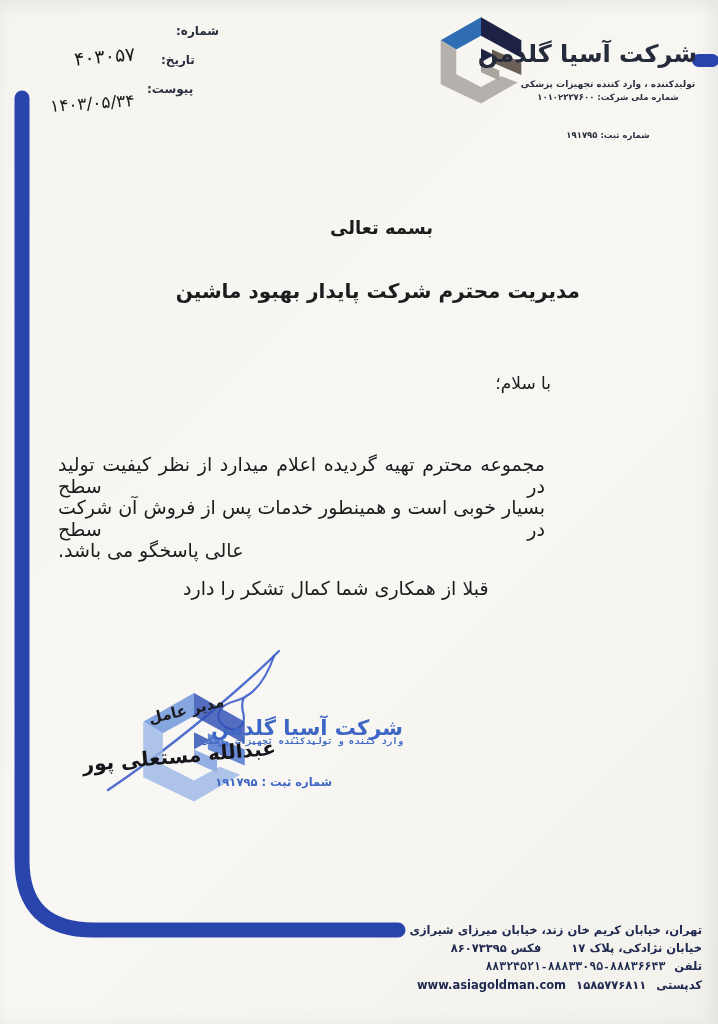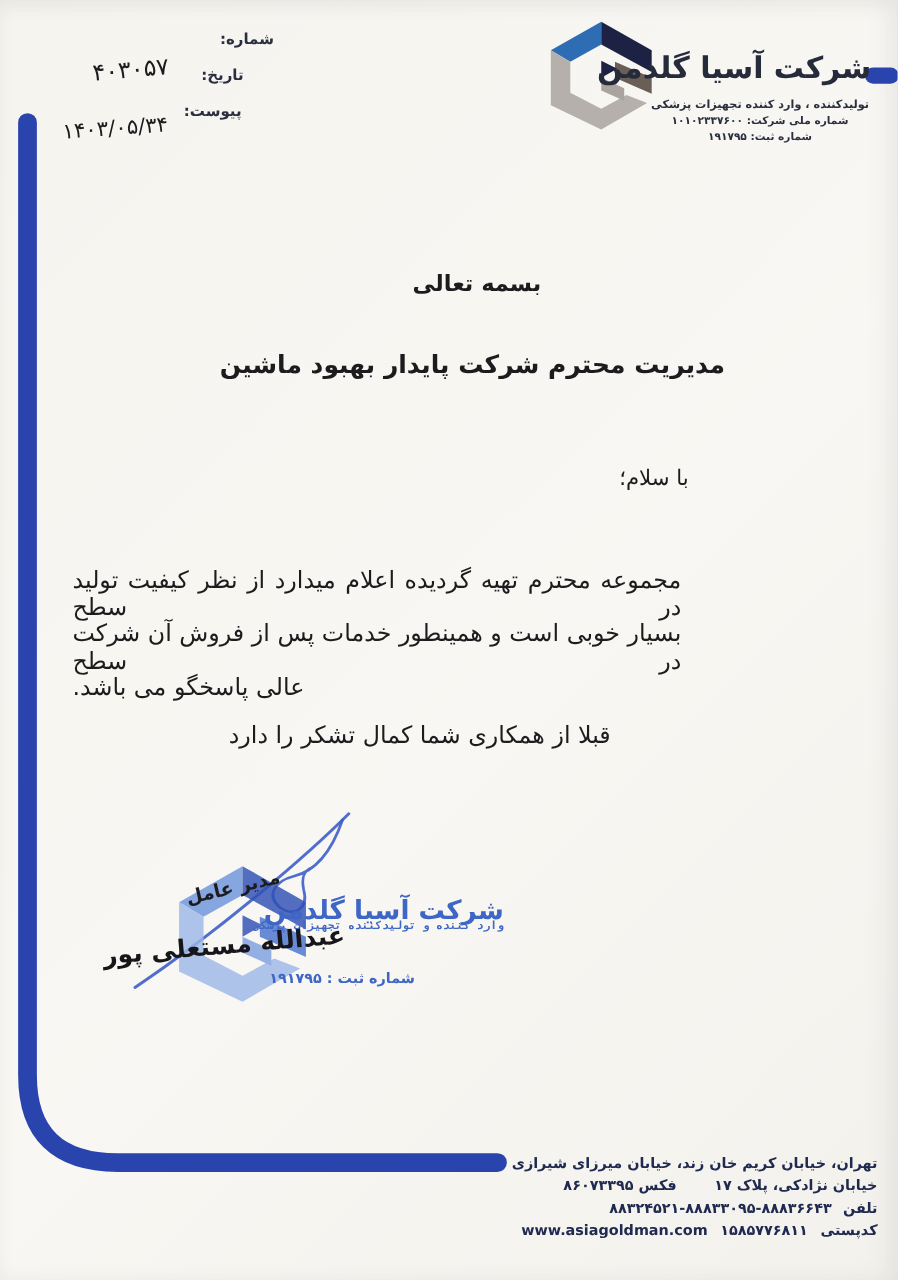--- a/index.html
+++ b/index.html
@@ -46,21 +46,21 @@
     <polygon points="60,41 92,55 92,69 60,55" fill="#6a5f57"></polygon>
     <path d="M4,31 L21,41 L21,68 L48,82 L70,70 L88,77 L48,100 L4,79 Z" fill="#b5b0ab"></path>
     <polygon points="48,40 62,47 48,55" fill="#1d2244"></polygon>
     <polygon points="48,55 68,64 68,75 48,66" fill="#a9a49e"></polygon>
   </svg>
 
   <div class="abs rtl b" style="right:21px;top:40px;font-size:24px;color:#262b3b;">شرکت آسیا گلدمن</div>
   <div class="abs" style="right:21px;top:78px;width:178px;text-align:center;">
     <div class="rtl b hdr-ink" style="font-size:9px;line-height:13px;white-space:nowrap;">تولیدکننده ، وارد کننده تجهیزات پزشکی</div>
     <div class="rtl b hdr-ink" style="font-size:8.5px;line-height:13px;">شماره ملی شرکت: ۱۰۱۰۲۳۳۷۶۰۰</div>
-    <div class="rtl b hdr-ink" style="font-size:8.5px;line-height:13px;">شماره ثبت: ۱۹۱۷۹۵</div>
+    <div class="rtl b hdr-ink" style="font-size:8.5px;line-height:13px;margin-top:25px;">شماره ثبت: ۱۹۱۷۹۵</div>
   </div>
 
   <div class="abs rtl b ink" style="left:330px;top:217px;font-size:18px;">بسمه تعالی</div>
 
   <div class="abs rtl b ink" style="right:138px;top:279px;font-size:20px;">مدیریت محترم شرکت پایدار بهبود ماشین</div>
 
   <div class="abs rtl ink" style="right:167px;top:373px;font-size:17px;">با سلام؛</div>
 
   <div class="abs just ink" style="right:173px;top:453px;width:487px;font-size:19px;">مجموعه محترم تهیه گردیده اعلام میدارد از نظر کیفیت تولید در سطح</div>
   <div class="abs just ink" style="right:173px;top:496px;width:487px;font-size:19px;">بسیار خوبی است و همینطور خدمات پس از فروش آن شرکت در سطح</div>
@@ -94,21 +94,21 @@
     </div>
     <div class="footer-line" style="gap:30px;">
       <span>خیابان نژادکی، پلاک ۱۷</span>
       <span>
         <span>فکس</span>
         <span style="direction:ltr;unicode-bidi:isolate;">۸۶۰۷۳۳۹۵</span>
       </span>
     </div>
     <div class="footer-line" style="gap:9px;">
       <span>تلفن</span>
-      <span style="direction:ltr;unicode-bidi:isolate;">۸۸۳۲۴۵۲۱-۸۸۸۳۳۰۹۵-۸۸۸۳۶۶۴۳</span>
+      <span style="direction:ltr;unicode-bidi:isolate;font-family:Liberation Mono, monospace;">۸۸۳۲۴۵۲۱-۸۸۸۳۳۰۹۵-۸۸۸۳۶۶۴۳</span>
     </div>
     <div class="footer-line" style="gap:10px;">
       <span>کدپستی</span>
       <span style="direction:ltr;unicode-bidi:isolate;">۱۵۸۵۷۷۶۸۱۱</span>
       <span style="direction:ltr;unicode-bidi:isolate;text-align:center;">www.asiagoldman.com</span>
     </div>
   </div>
 
 </div>
 

